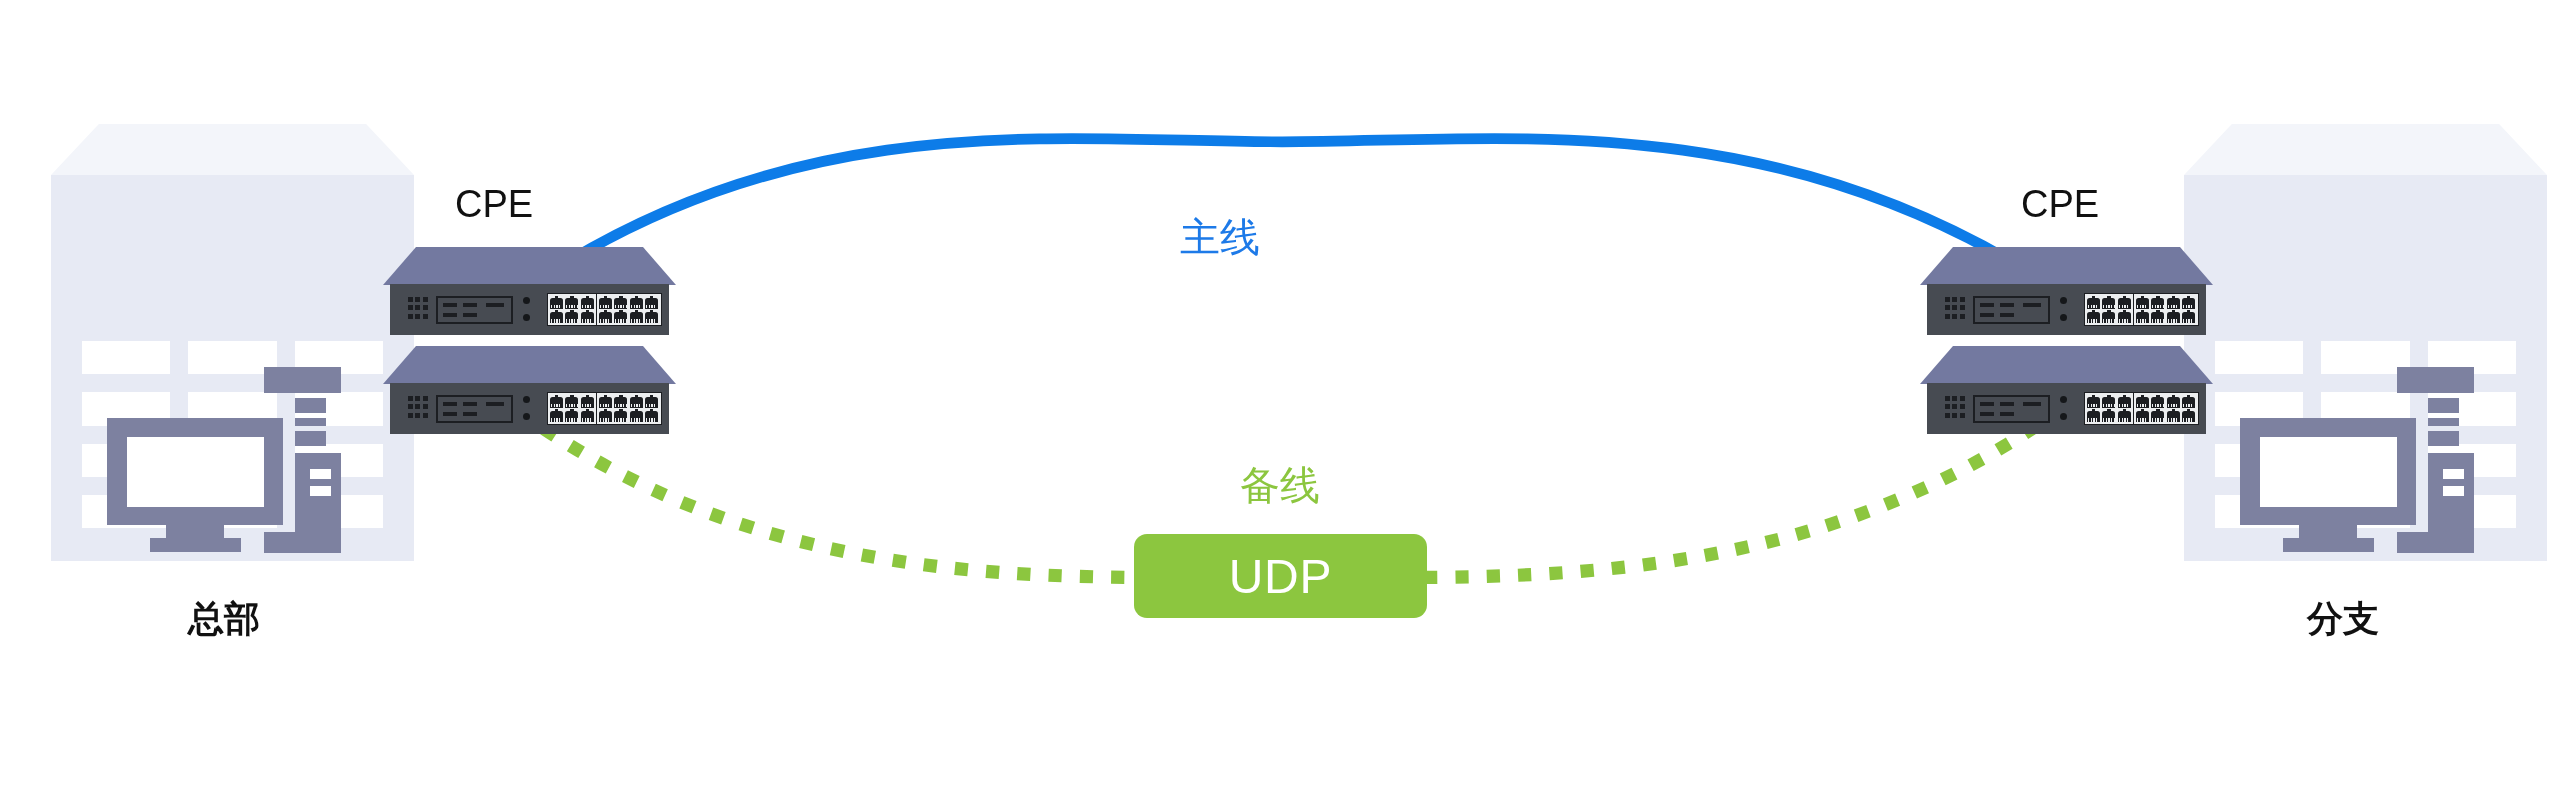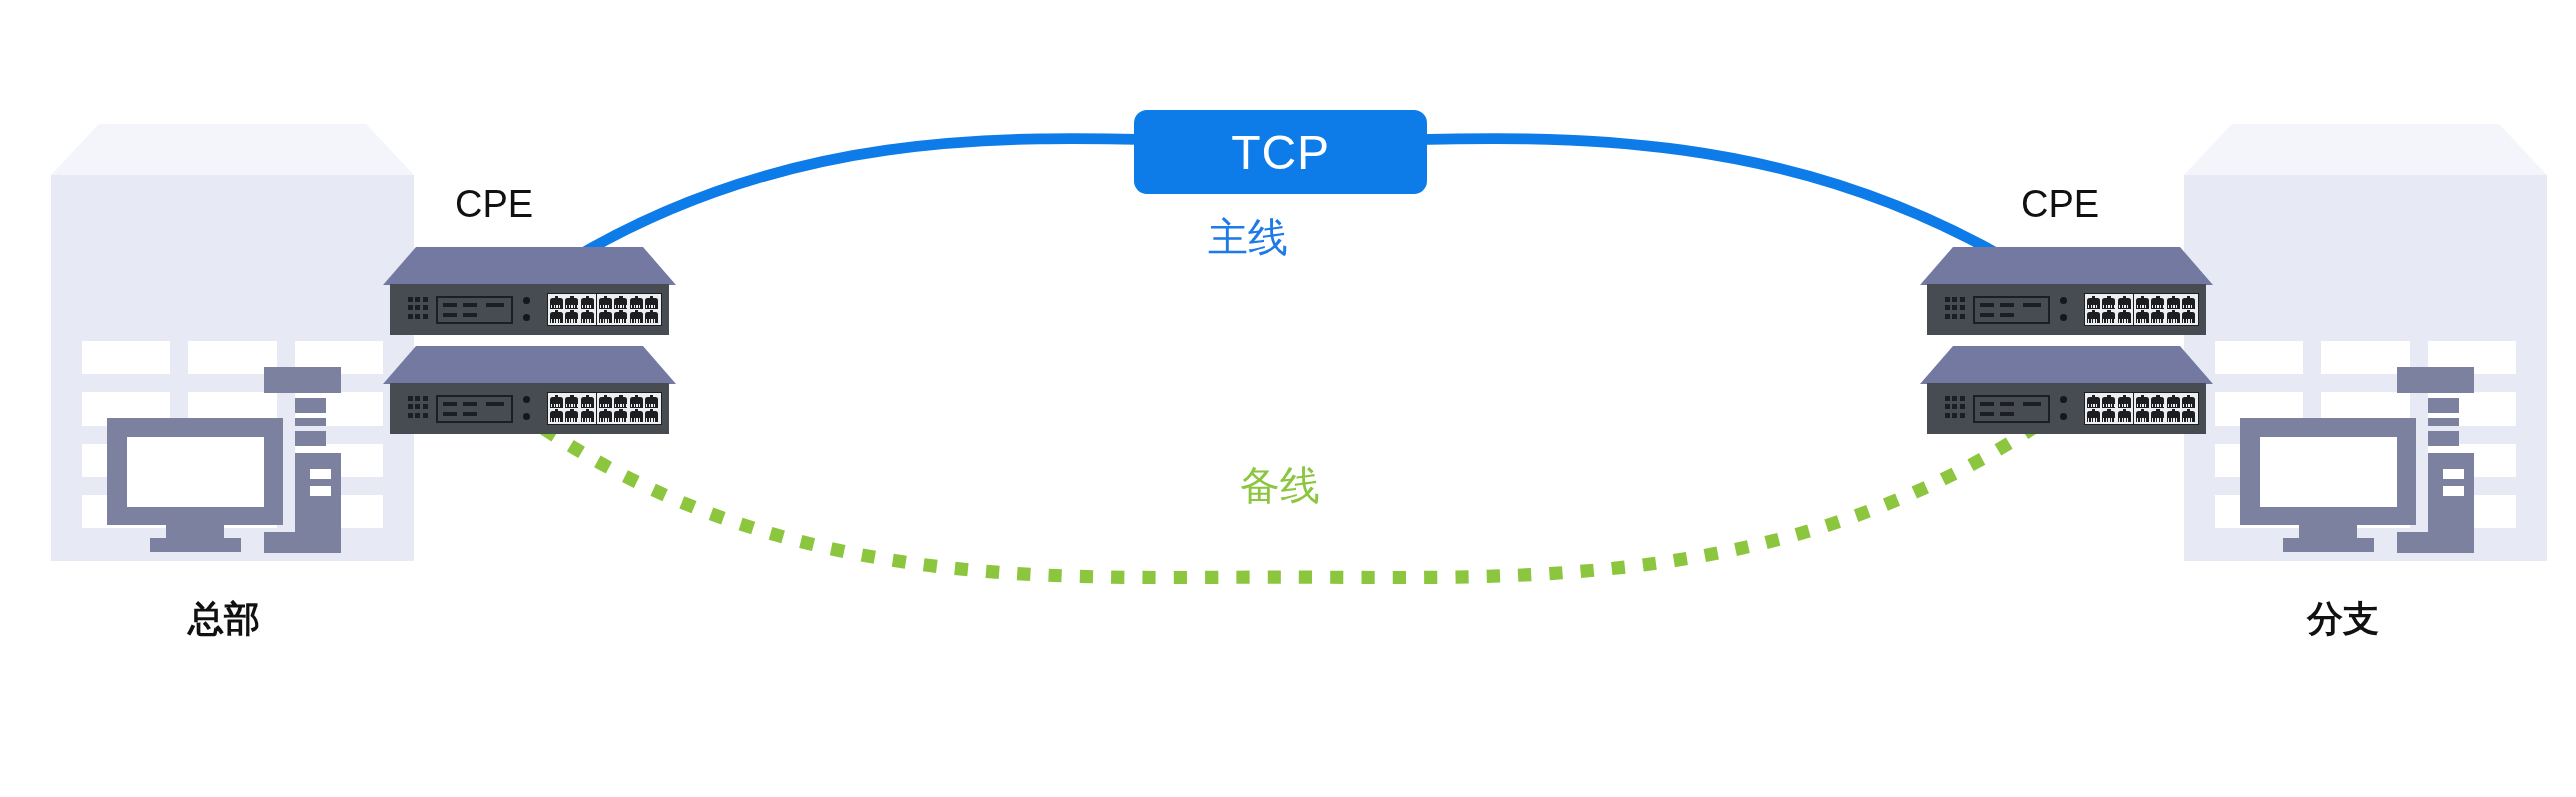--- a/index.html
+++ b/index.html
@@ -769,21 +769,21 @@
             <i class="pins"></i>
           </span>
       </div>
     </div>
   </div>
 
   <span class="lbl lbl-cpe" style="left:2021px; top:183px;">CPE</span>
 
   <span class="lbl lbl-site" style="left:2307px; top:595px;">分支</span>
 
-  <div class="badge badge-tcp" style="left:1134px; top:110px; width:293px; height:84px; background:#0d7ce8;">
-    <span>TCP</span>
-  </div>
-  <span class="lbl-line" style="left:1208px; top:210px; color:#1d7ae8;">主线</span>
+  <span class="lbl-line" style="left:1180px; top:210px; color:#1d7ae8;">主线</span>
 
   <span class="lbl-line" style="left:1240px; top:458px; color:#8cc63f;">备线</span>
+  <div class="badge badge-udp" style="left:1134px; top:534px; width:293px; height:84px; background:#8cc63f;">
+    <span>UDP</span>
+  </div>
 
 </div>
 
 
 </body></html>

